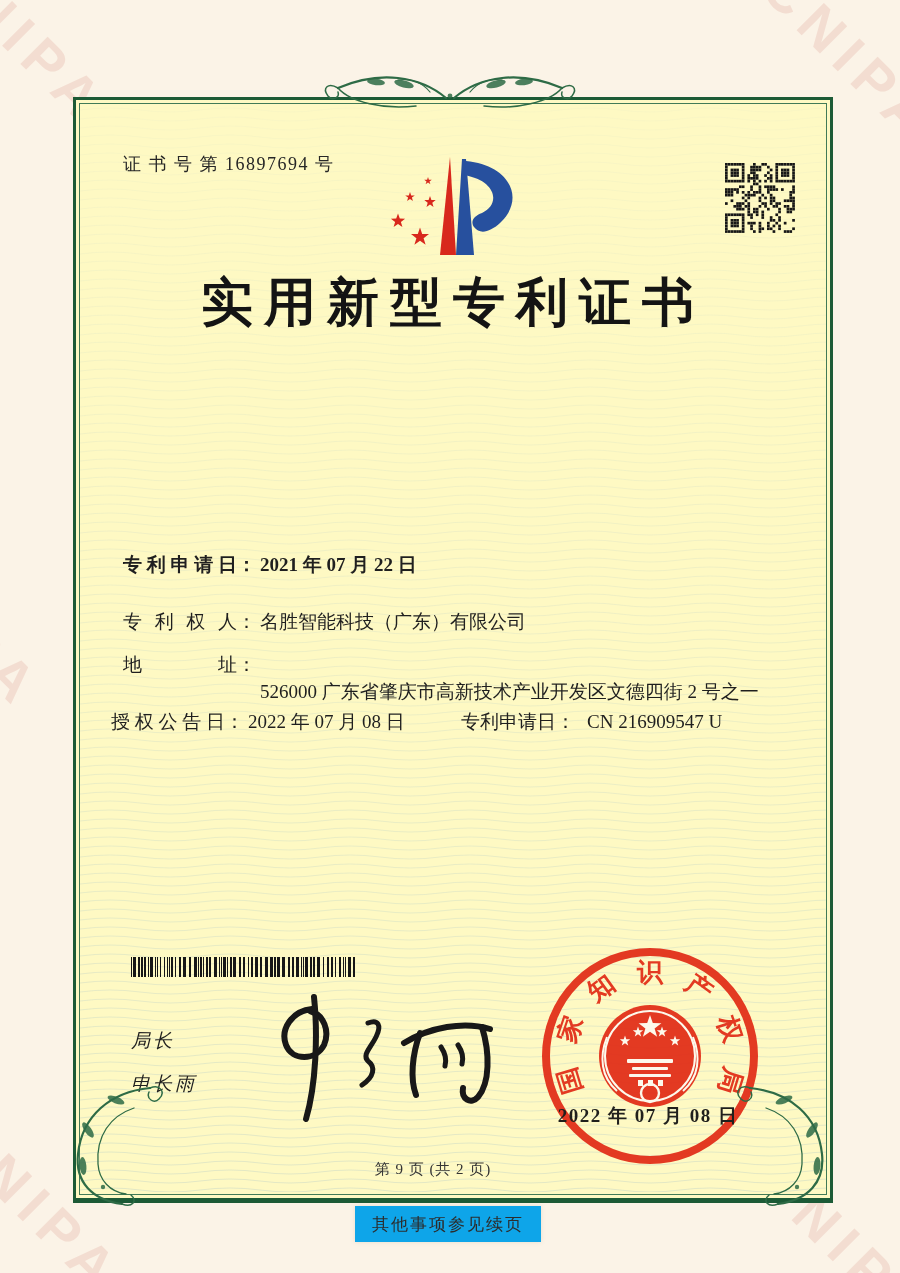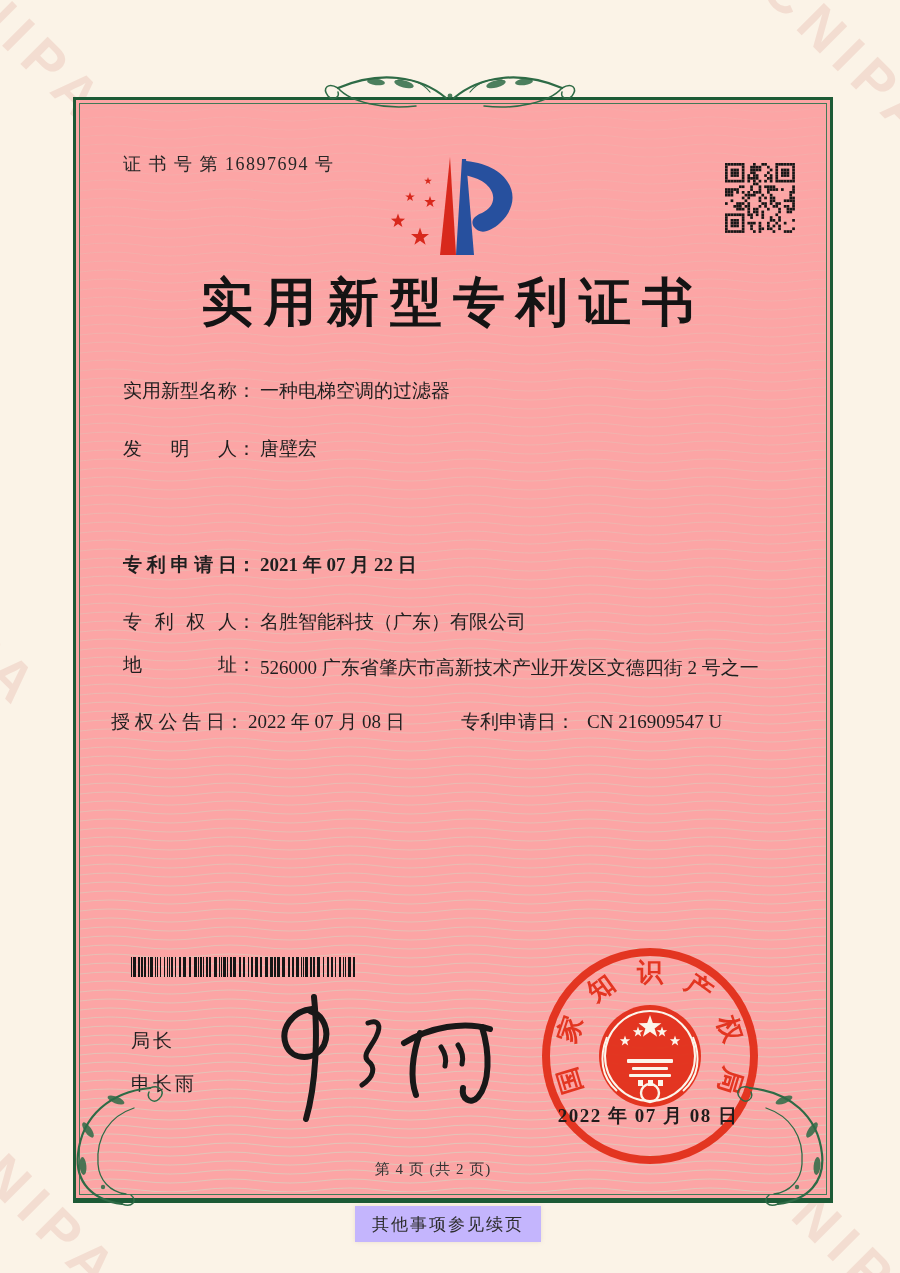--- a/index.html
+++ b/index.html
@@ -17,61 +17,61 @@
     transform:rotate(45deg);transform-origin:left top;
     user-select:none;white-space:nowrap;
   }
   .wm.pink{color:#f3ddd1;}
   .wm.gray{color:#ebe8da;}
   
   .frame{
     position:absolute;left:73px;top:97px;width:754px;height:1098px;
     border:3px solid #1c5a36;z-index:2;
     border-bottom-width:5px;
-    background:#fca5a5;
+    background:#fef9c3;
   }
   .frame-inner{
     position:absolute;inset:3px;border:1px solid #417a57;pointer-events:none;
   }
   .waves{position:absolute;inset:4px;z-index:0;}
   .content{position:absolute;inset:0;z-index:3;}
   .cert-no{
     position:absolute;left:47px;top:52px;font-size:18px;letter-spacing:1.5px;color:#262626;
   }
   .logo{position:absolute;left:310px;top:55px;width:140px;height:105px;}
   .qr{position:absolute;left:649px;top:63px;width:70px;height:70px;}
   .title{
     position:absolute;left:0;top:168px;width:100%;text-align:center;
     font-size:52px;font-weight:bold;letter-spacing:11px;color:#141414;
   }
   .field{position:absolute;left:47px;font-size:19px;white-space:nowrap;}
   .flabel{display:inline-block;width:114px;text-align:justify;text-align-last:justify;vertical-align:top;}
   .fcolon{display:inline-block;vertical-align:top;}
   .fvalue{display:inline-block;vertical-align:top;margin-left:4px;}
   .field.wrap{white-space:normal;}
-  .field.wrap .fvalue{width:545px;line-height:31px;}
+  .field.wrap .fvalue{width:545px;line-height:31px;margin-top:24px;}
   .grant-row{position:absolute;left:35px;font-size:19px;white-space:nowrap;}
   .grant-no{position:absolute;left:350px;top:0;}
   .body-text{
     position:absolute;left:47px;top:642px;width:656px;
     font-size:17.5px;line-height:29.5px;text-align:justify;color:#232323;
   }
   .body-text p{margin:0;text-indent:2em;}
   .barcode{position:absolute;left:55px;top:857px;width:228px;height:20px;}
   .director{position:absolute;left:55px;top:928px;font-size:19px;letter-spacing:3px;}
-  .director div{margin-bottom:17px;}
+  .director div{margin-bottom:17px;font-style:italic;}
   .signature{position:absolute;left:190px;top:893px;width:232px;height:132px;}
   .seal{position:absolute;left:459px;top:841px;width:230px;height:230px;opacity:.95;}
   .page-num{
     position:absolute;left:0;top:1060px;width:714px;text-align:center;
     font-size:15px;letter-spacing:1px;color:#333;
   }
   .note-box{
     position:absolute;left:355px;top:1206px;width:186px;height:36px;z-index:4;
-    background:#c4b5fd;display:flex;align-items:center;justify-content:center;
+    background:#0ea5e9;display:flex;align-items:center;justify-content:center;
     box-shadow:0 0 4px rgba(180,160,130,.25);
   }
   .note-box span{font-size:17px;letter-spacing:2px;color:#2c2c2c;}
   .flourish-top{position:absolute;left:320px;top:68px;z-index:3;}
   .flourish-bl{position:absolute;left:58px;top:1082px;z-index:3;}
   .flourish-br{position:absolute;left:737px;top:1082px;z-index:3;transform:scaleX(-1);}
 </style>
 </head>
 <body>
 
@@ -549,26 +549,20 @@
           <rect x="28.00" y="67.20" width="2.69" height="2.69" fill="#161616"></rect>
           <rect x="33.60" y="67.20" width="2.69" height="2.69" fill="#161616"></rect>
           <rect x="47.60" y="67.20" width="2.69" height="2.69" fill="#161616"></rect>
           <rect x="58.80" y="67.20" width="2.69" height="2.69" fill="#161616"></rect>
           <rect x="61.60" y="67.20" width="2.69" height="2.69" fill="#161616"></rect>
           <rect x="64.40" y="67.20" width="2.69" height="2.69" fill="#161616"></rect>
         </svg>
 
       <div class="title">实用新型专利证书</div>
 
-      <div class="field" style="top:278px;">
-        <span class="flabel">实用新型名称</span><span class="fcolon">：</span><span class="fvalue">一种电梯空调的过滤器</span>
-      </div>
-      <div class="field" style="top:336px;">
-        <span class="flabel">发明人</span><span class="fcolon">：</span><span class="fvalue">唐壁宏</span>
-      </div>
       <div class="field" style="top:452px;font-weight:bold;">
         <span class="flabel">专利申请日</span><span class="fcolon">：</span><span class="fvalue">2021 年 07 月 22 日</span>
       </div>
       <div class="field" style="top:509px;text-decoration:underline;">
         <span class="flabel">专利权人</span><span class="fcolon">：</span><span class="fvalue">名胜智能科技（广东）有限公司</span>
       </div>
       <div class="field wrap" style="top:552px;">
         <span class="flabel">地址</span><span class="fcolon">：</span><span class="fvalue">526000 广东省肇庆市高新技术产业开发区文德四街 2 号之一</span>
       </div>
       <div class="grant-row" style="top:609px;">
@@ -691,21 +685,21 @@
             <rect x="113" y="139" width="5" height="6"></rect>
             <rect x="123" y="139" width="5" height="6"></rect>
           </g>
           <circle cx="115" cy="152" r="9" fill="none" stroke="#fdfaef" stroke-width="2.4"></circle>
           <path d="M72,96 C64,116 66,136 82,150" fill="none" stroke="#fdfaef" stroke-width="2"></path>
           <path d="M158,96 C166,116 164,136 148,150" fill="none" stroke="#fdfaef" stroke-width="2"></path>
         </g>
         <text x="113" y="181" text-anchor="middle" font-size="19" font-weight="bold" fill="#151515" font-family="'Liberation Serif','DejaVu Serif',serif" letter-spacing="1.5">2022 年 07 月 08 日</text>
       </svg>
 
-      <div class="page-num">第 4 页 (共 2 页)</div>
+      <div class="page-num">第 9 页 (共 2 页)</div>
     </div>
   </div>
 
   <div class="note-box">
     <span>其他事项参见续页</span>
   </div>
 
 </div>
 
 </body></html>

